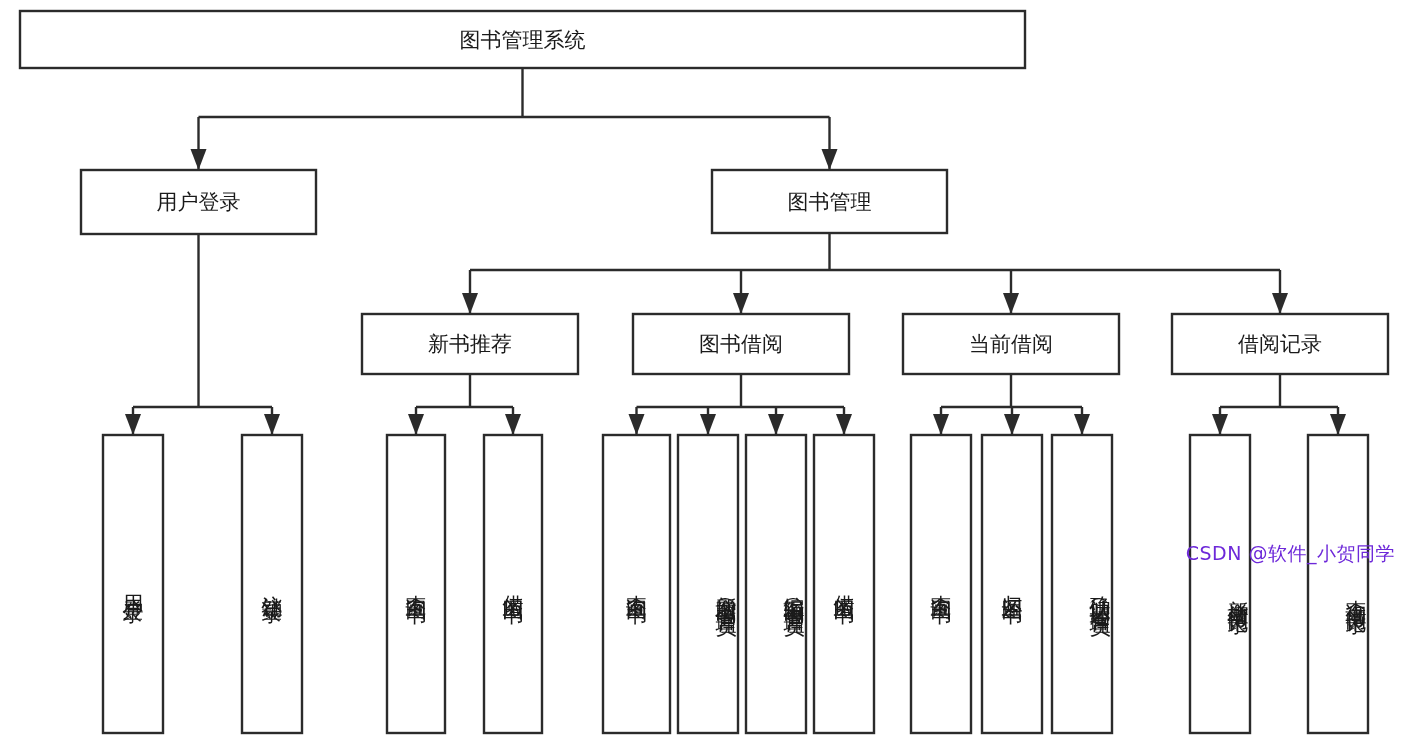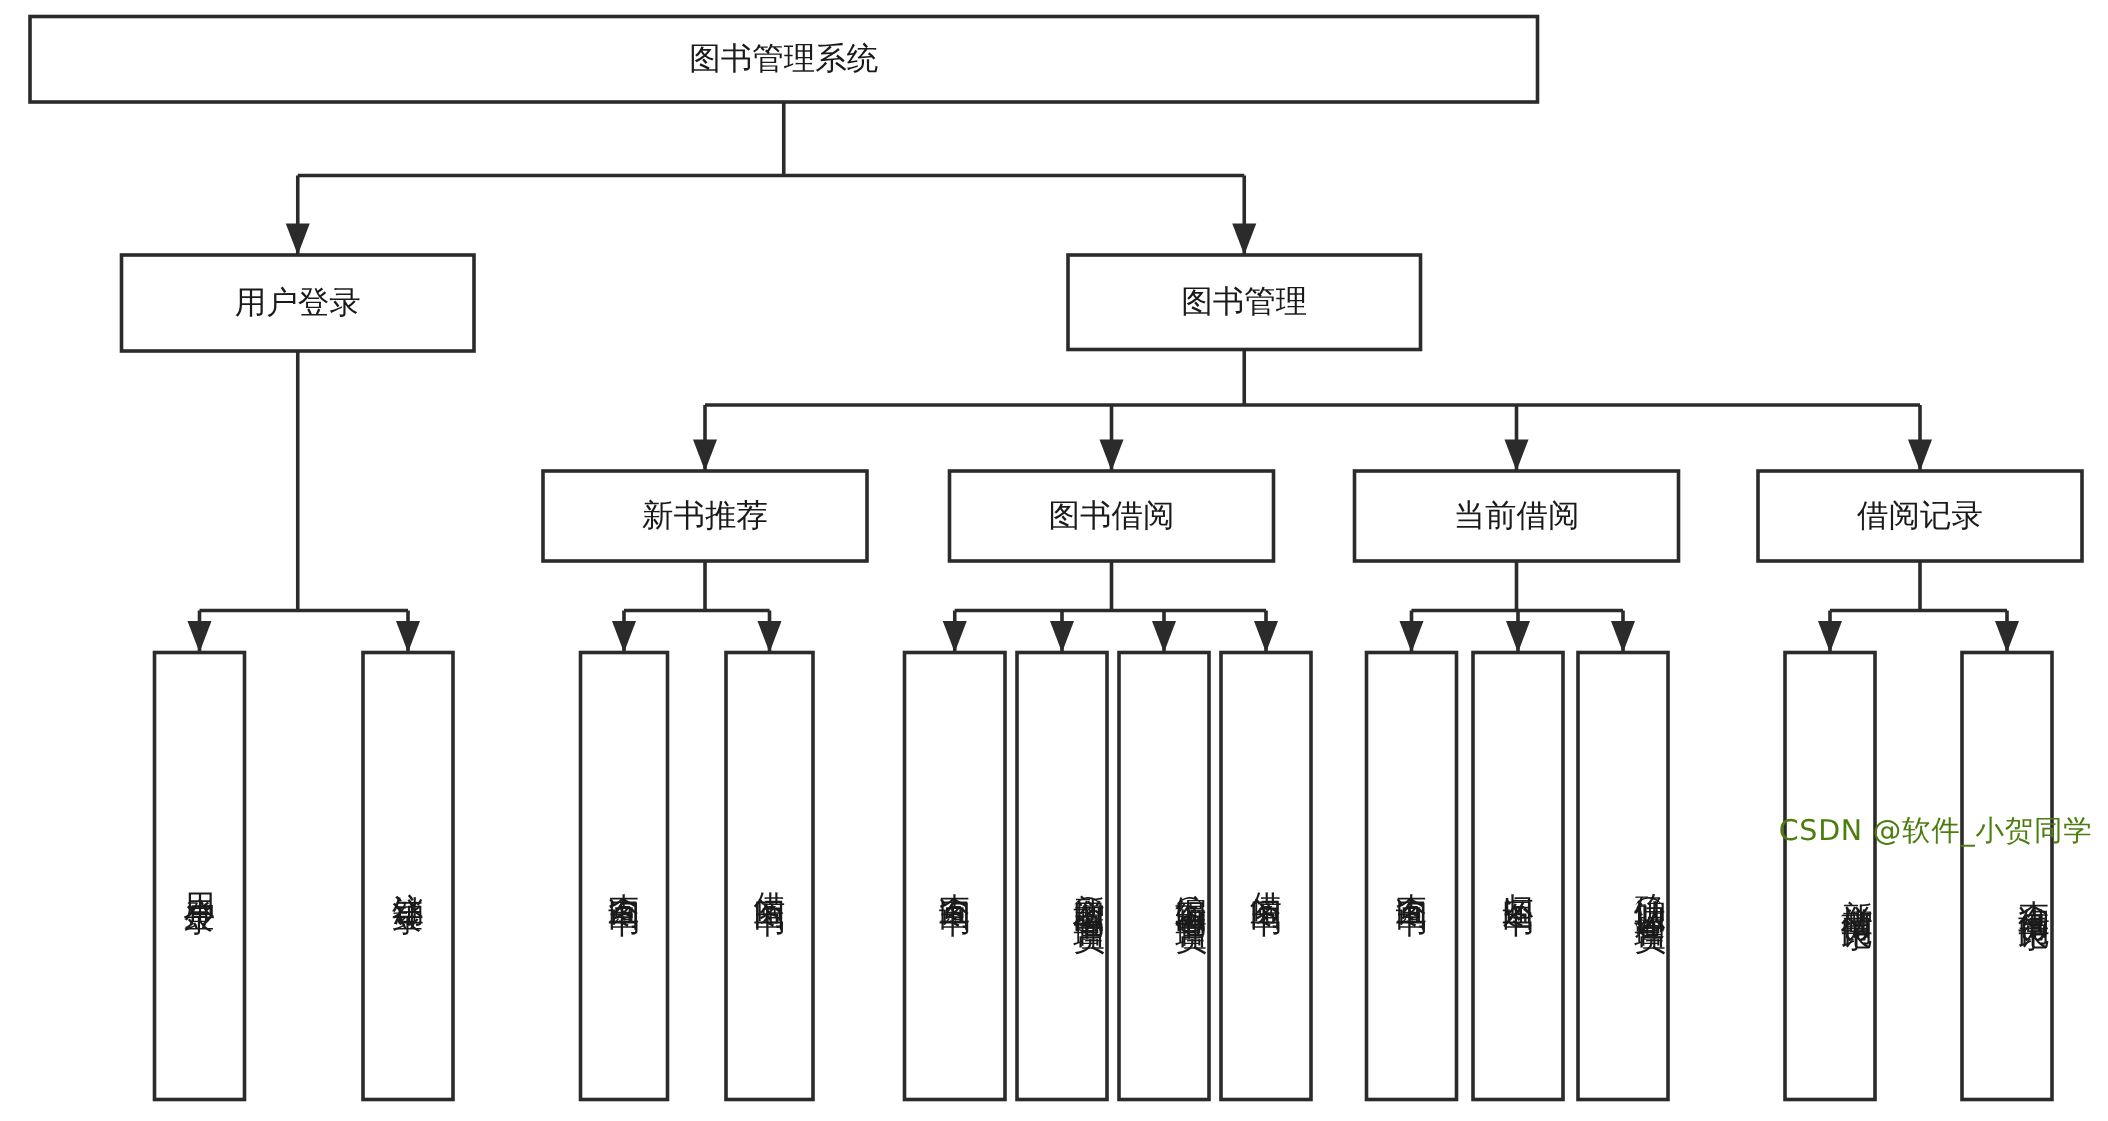--- a/index.html
+++ b/index.html
@@ -68,21 +68,21 @@
   }
   .node-label-v.centered {
     align-items: center;
   }
   .watermark {
     position: absolute;
     right: 10px;
     bottom: 6px;
     font-family: "DejaVu Sans", "Liberation Sans", sans-serif;
     font-size: 19px;
-    color: #4d7c0f;
+    color: #6d28d9;
     letter-spacing: 0.5px;
     white-space: nowrap;
     margin-top: 28px;
   }
 </style>
 </head>
 <body>
 
 <div id="diagram-root">
   <svg id="tree-svg" viewBox="0 0 1405 747" xmlns="http://www.w3.org/2000/svg">

